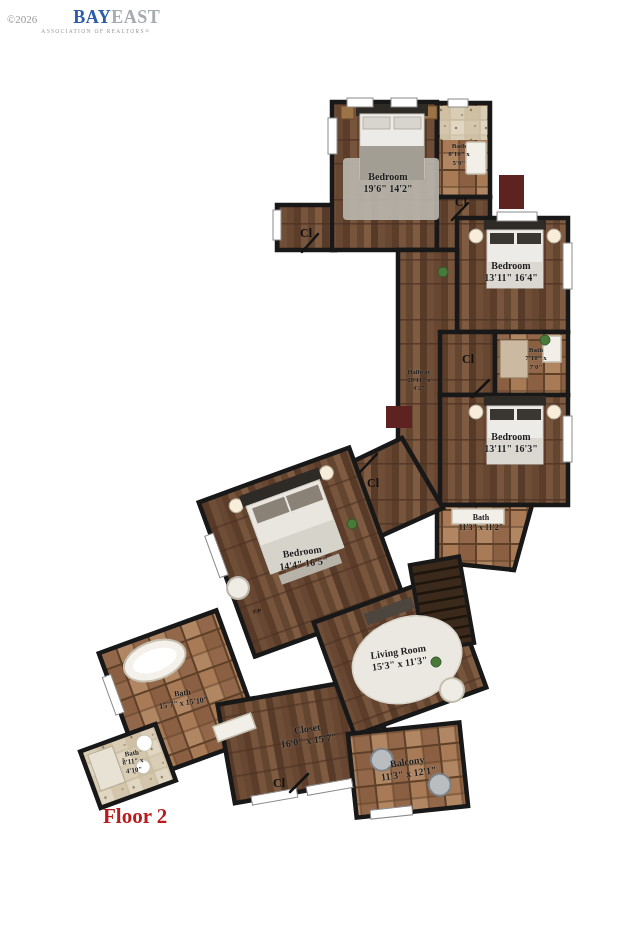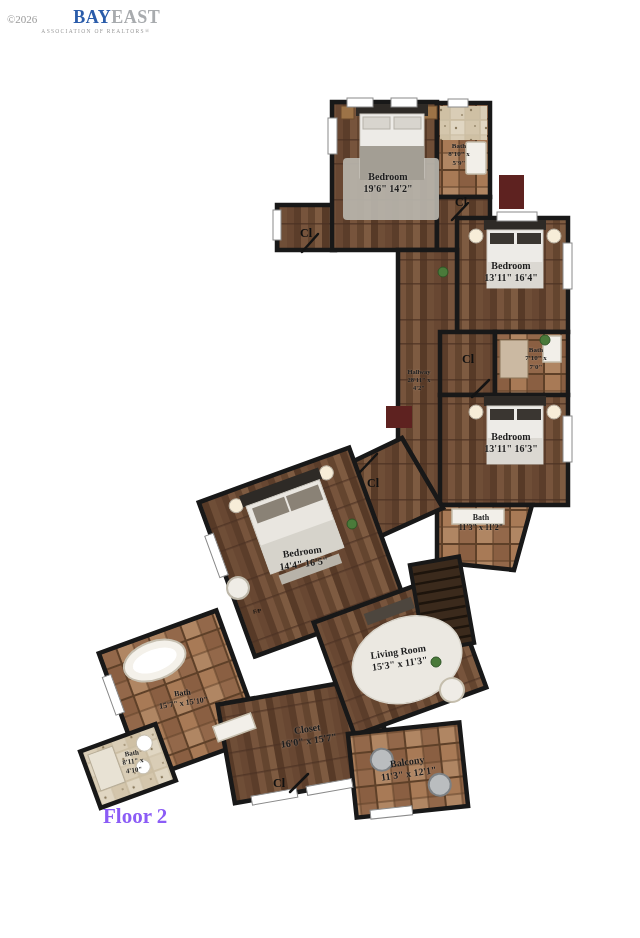--- a/index.html
+++ b/index.html
@@ -27,21 +27,21 @@
   .lbl { font-size:10px; }
   .md  { font-size:8px; }
   .sm  { font-size:7px; }
   .xs  { font-size:6.5px; }
   .r8  { transform:translate(-50%,-50%) rotate(-8deg); }
   .clm { position:absolute; transform:translate(-50%,-50%); font-weight:700;
          font-size:12px; color:#101010; }
   .fp  { position:absolute; transform:translate(-50%,-50%) rotate(-8deg);
          font-weight:700; font-size:5.5px; color:#101010; }
   .floor-title { position:absolute; left:103px; top:804px; font-size:21px;
-                 font-weight:700; color:#8b5cf6; }
+                 font-weight:700; color:#b91c1c; }
 </style>
 </head>
 <body>
 
 <div class="stage">
 
   
   <div class="wm">
     <span class="wm-c">©2026</span>
     <span class="wm-brand">

